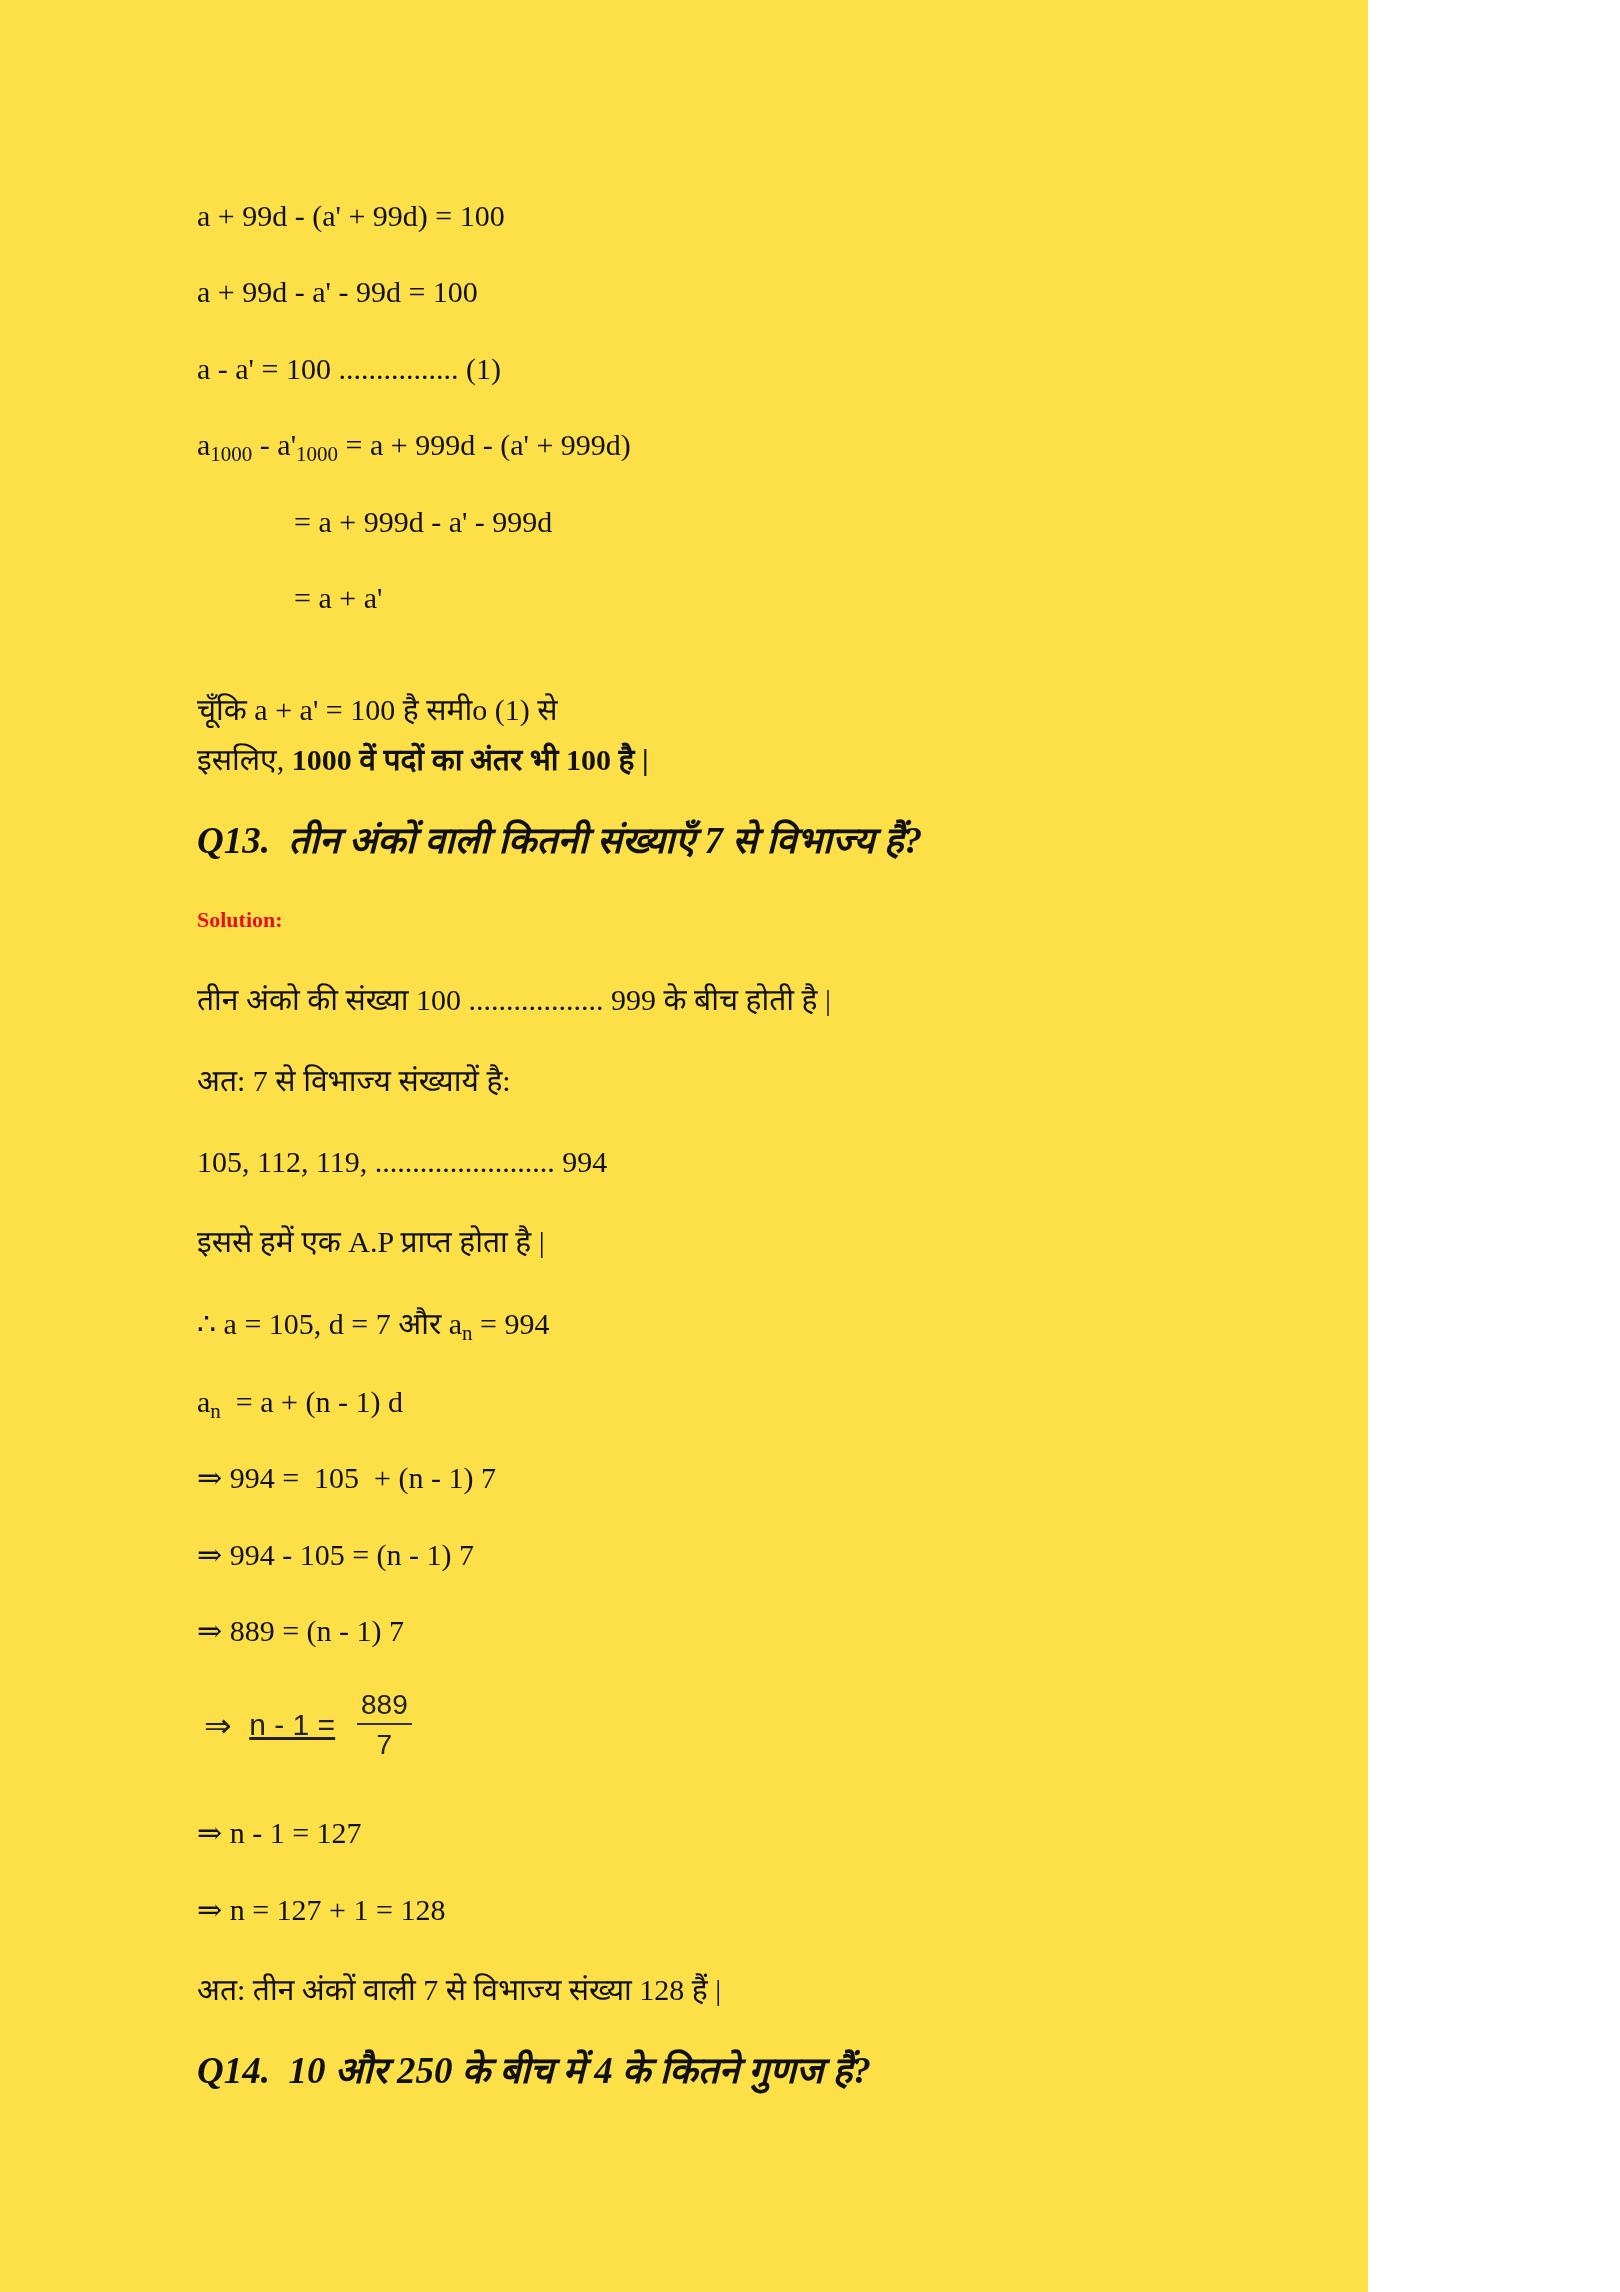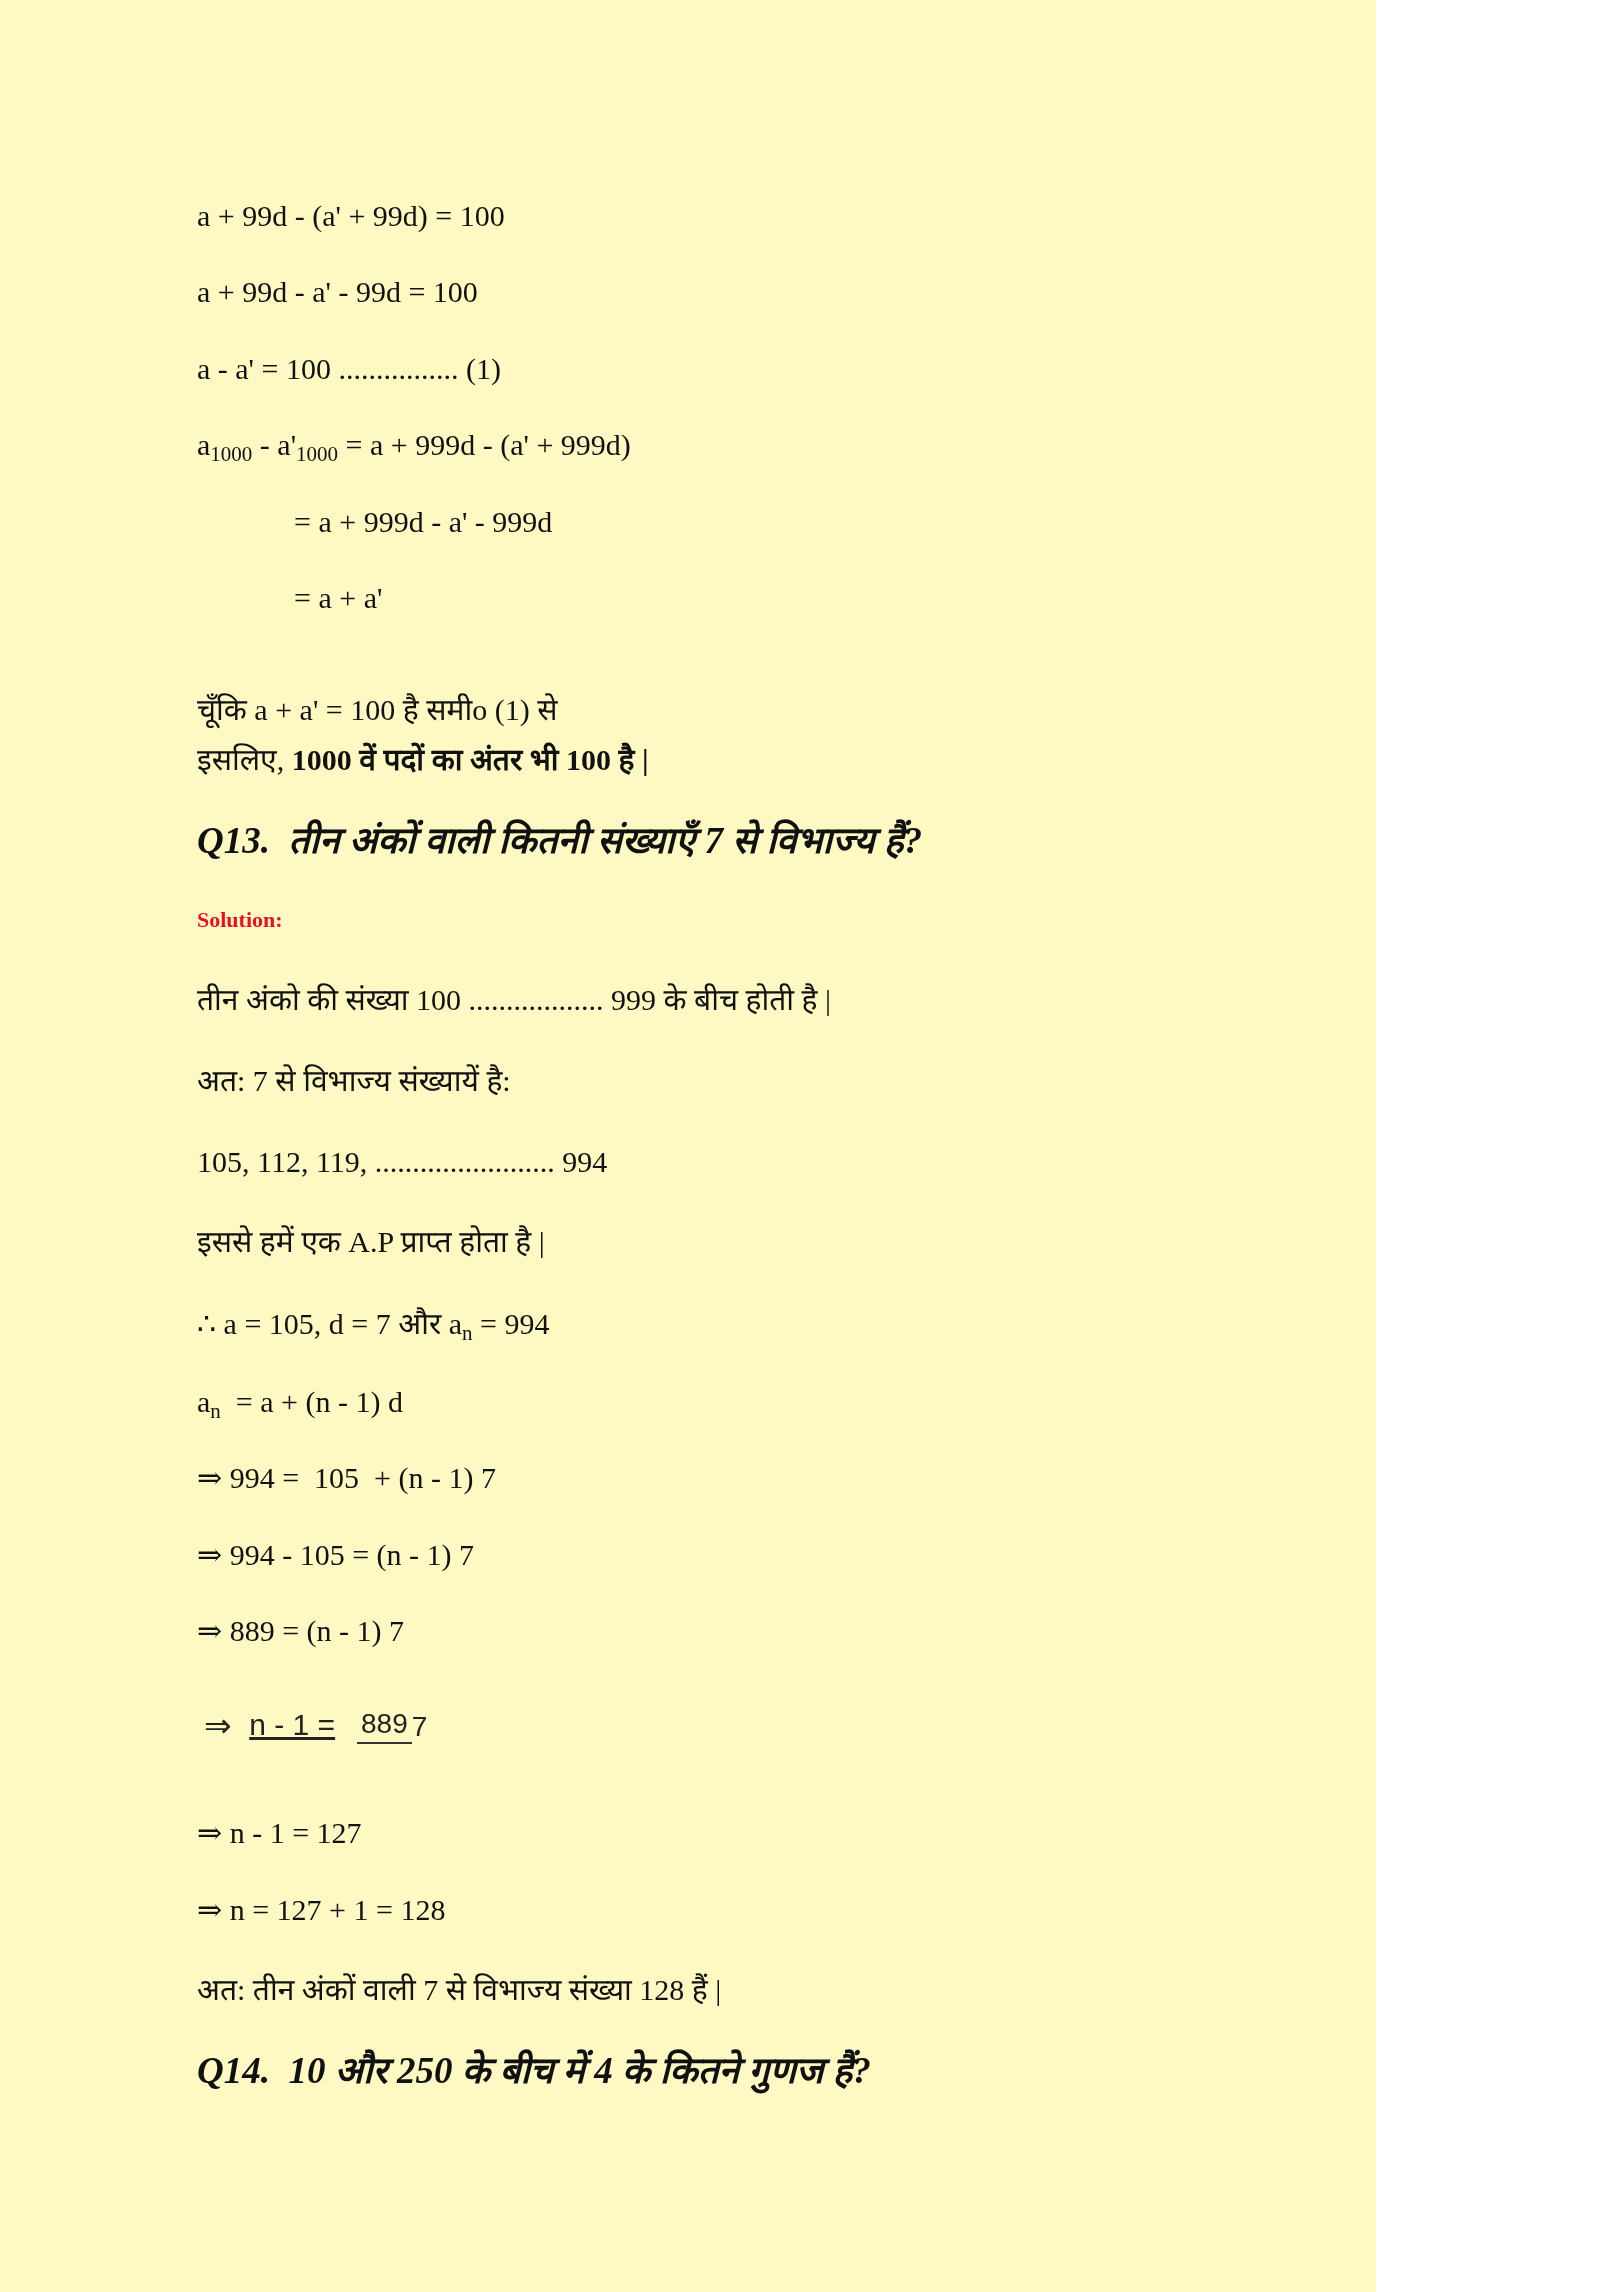--- a/index.html
+++ b/index.html
@@ -13,22 +13,21 @@
       position: relative;
       overflow: hidden;
       font-family: "Liberation Serif", "DejaVu Serif", serif;
       color: #111111;
     }
     .page {
       position: absolute;
       left: 0; top: 0;
       width: 1368px;
       height: 2293px;
-      background: #fef9c3;
-      padding-left: 8px;
+      background: #fde047;
     }
     .line {
       position: absolute;
       left: 197px;
       font-size: 30px;
       line-height: 39px;
       white-space: nowrap;
     }
     .indent { left: 294px; }
     .bold { font-weight: bold; }
@@ -59,21 +58,21 @@
       color: #222;
     }
     .frac-line .arrow {
       font-family: "DejaVu Sans", sans-serif;
       font-size: 33px;
       margin-right: 17.6px;
     }
     .frac-line .lhs { margin-right: 22px; text-decoration: underline; }
     .fraction {
       display: inline-flex;
-      flex-direction: row;
+      flex-direction: column;
       align-items: center;
       font-size: 28px;
     }
     .fraction .num {
       padding: 0 3.9px 2px 3.9px;
       border-bottom: 2px solid #333;
       line-height: 33px;
     }
     .fraction .den {
       line-height: 35px;

